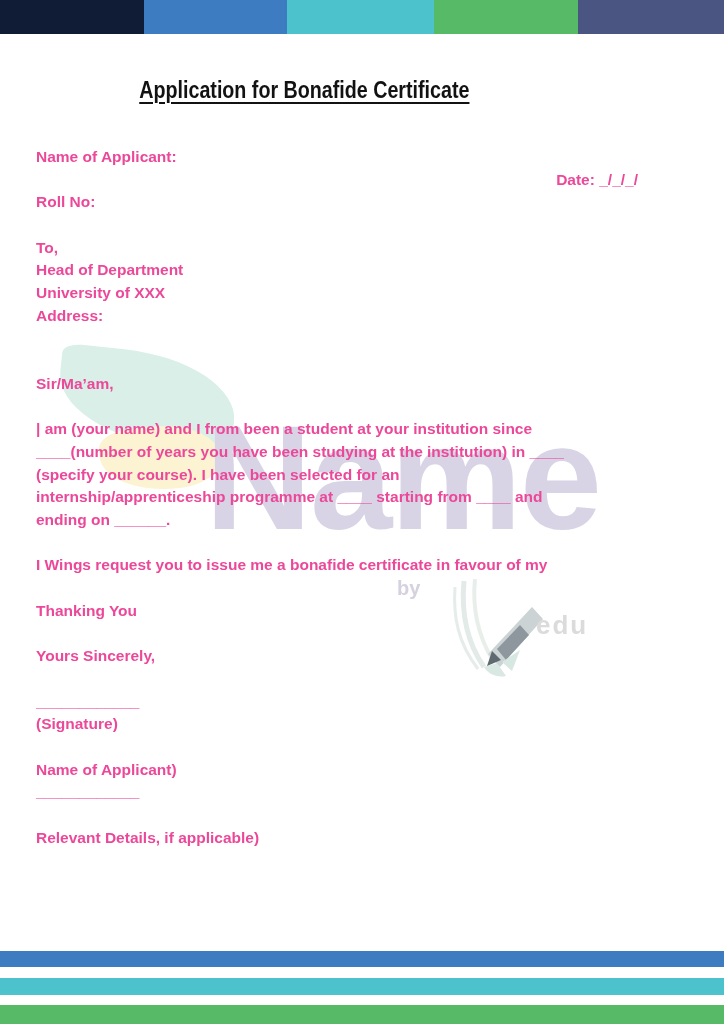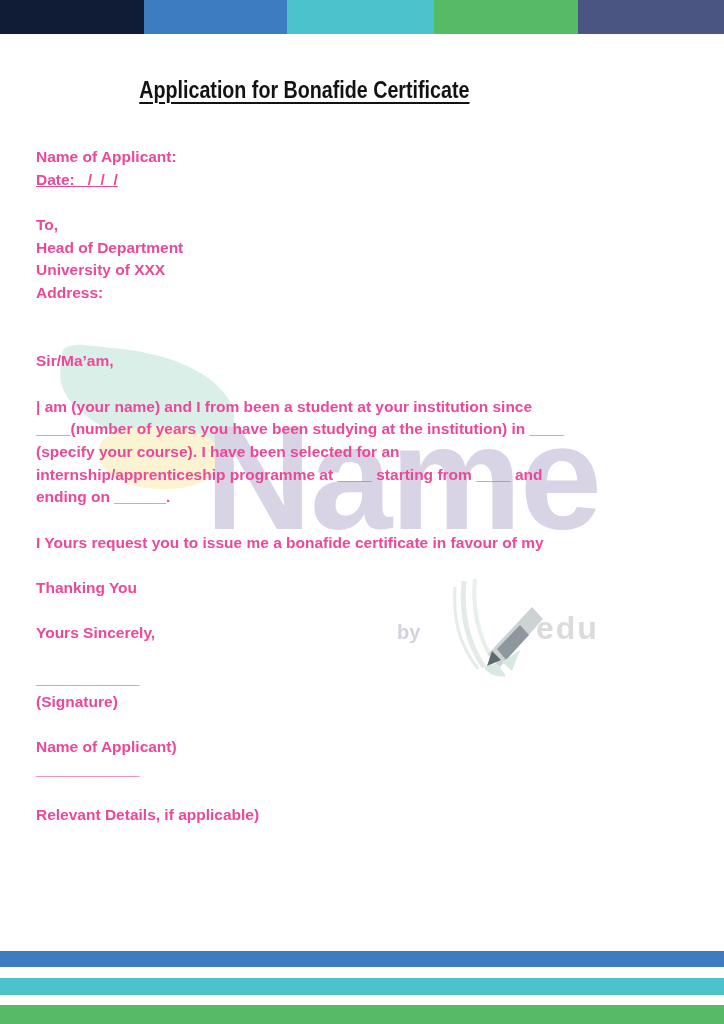--- a/index.html
+++ b/index.html
@@ -13,35 +13,35 @@
   .top-bar .seg{height:100%;}
   
   .title{position:absolute;top:76px;left:0;width:608px;text-align:center;
          font-size:24px;font-weight:bold;color:#121212;z-index:2;}
   .title span{display:inline-block;transform:scaleX(0.82);transform-origin:center;
          text-decoration:underline;text-decoration-thickness:2px;text-underline-offset:4px;}
   
   .letter{position:absolute;left:36px;top:146px;width:652px;z-index:2;}
   .line{margin:0;height:22.7px;line-height:22.7px;font-size:15.5px;font-weight:bold;
         color:#ec4899;white-space:pre;}
-  .line.right{padding-right:50px;text-decoration:underline;}
+  .line.right{text-align:right;padding-right:50px;}
   
   .leaf{position:absolute;z-index:0;}
   .leaf-teal{left:58px;top:352px;width:178px;height:92px;background:#d9efe8;
              border-radius:15% 95% 45% 100%;transform:rotate(6deg);}
   .leaf-yellow{left:100px;top:426px;width:120px;height:64px;background:#fcf3d2;
              border-radius:40% 80% 55% 90%;transform:rotate(-6deg);}
   .wings{position:absolute;left:205px;top:404px;font-size:148px;font-weight:bold;
          color:#d8d4e6;line-height:1;letter-spacing:-2px;z-index:1;}
   .by{position:absolute;left:397px;top:577px;font-size:20px;font-weight:bold;
-      color:#d5d1df;z-index:1;margin-top:44px;}
+      color:#d5d1df;z-index:1;}
   .brand{position:absolute;left:448px;top:575px;width:250px;height:118px;z-index:1;}
   .brand .lev{position:absolute;left:52px;top:7px;font-size:30px;font-weight:bold;
               color:#dbdbdb;letter-spacing:1px;line-height:1;}
-  .brand .edu{position:absolute;left:88px;top:37px;font-size:32px;font-weight:bold;
+  .brand .edu{position:absolute;left:88px;top:37px;font-size:26px;font-weight:bold;
               color:#dbdbdb;letter-spacing:2px;line-height:1;}
   .brand svg{position:absolute;left:0;top:2px;}
   
   .stripe{position:absolute;left:0;width:724px;z-index:3;}
 </style>
 </head>
 <body>
 
 <div class="page">
 
@@ -71,36 +71,37 @@
     <span class="edu">edu</span>
   </div>
 
   <div class="title">
     <span>Application for Bonafide Certificate</span>
   </div>
 
   <div class="letter">
       <p class="line">Name of Applicant:</p>
       <p class="line right">Date: _/_/_/</p>
+      <p class="line">Roll No:</p>
       <p class="line"></p>
       <p class="line">To,</p>
       <p class="line">Head of Department</p>
       <p class="line">University of XXX</p>
       <p class="line">Address:</p>
       <p class="line"></p>
       <p class="line"></p>
       <p class="line">Sir/Ma’am,</p>
       <p class="line"></p>
       <p class="line">| am (your name) and I from been a student at your institution since</p>
       <p class="line">____(number of years you have been studying at the institution) in ____</p>
       <p class="line">(specify your course). I have been selected for an</p>
       <p class="line">internship/apprenticeship programme at ____ starting from ____ and</p>
       <p class="line">ending on ______.</p>
       <p class="line"></p>
-      <p class="line">I Yours request you to issue me a bonafide certificate in favour of my</p>
+      <p class="line">I Wings request you to issue me a bonafide certificate in favour of my</p>
       <p class="line"></p>
       <p class="line">Thanking You</p>
       <p class="line"></p>
       <p class="line">Yours Sincerely,</p>
       <p class="line"></p>
       <p class="line">____________</p>
       <p class="line">(Signature)</p>
       <p class="line"></p>
       <p class="line">Name of Applicant)</p>
       <p class="line">____________</p>

